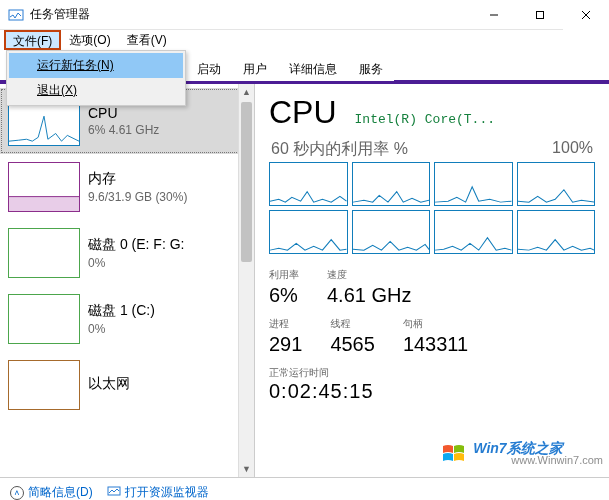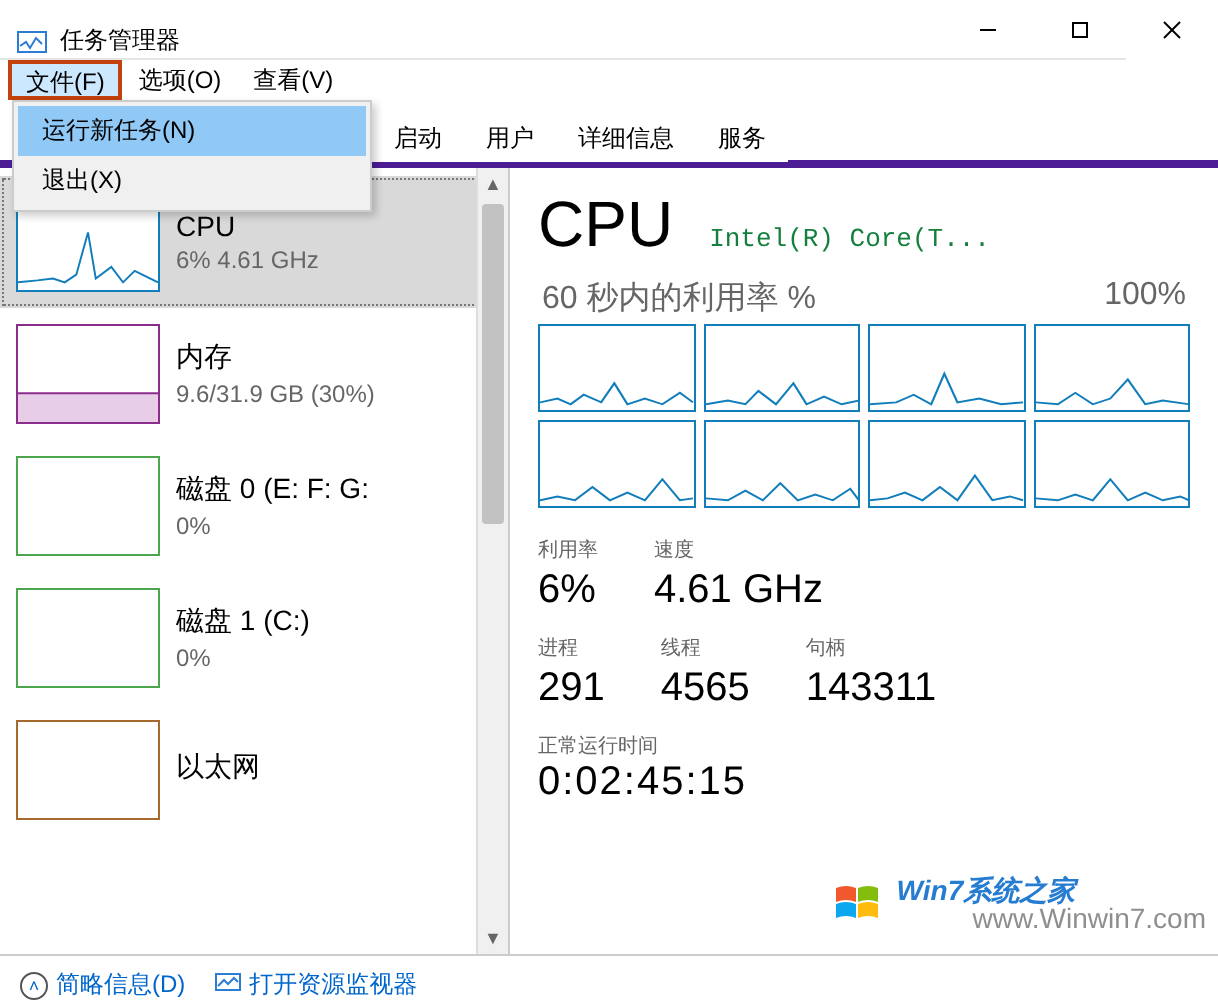--- a/index.html
+++ b/index.html
@@ -1,40 +1,40 @@
 <!DOCTYPE html>
 <html><head>
 <meta charset="utf-8">
 <style>
   * { box-sizing: border-box; margin: 0; padding: 0; }
   body { font-family: "Microsoft YaHei", "Segoe UI", sans-serif; font-size: 12px; color: #000; background: #fff; width: 609px; height: 500px; overflow: hidden; position: relative; }
   
   
-  .titlebar { height: 30px; background: #fff; display: flex; align-items: flex-end; padding: 0 0 0 8px; border-bottom: 1px solid #e5e5e5; }
+  .titlebar { height: 30px; background: #fff; display: flex; align-items: center; padding: 0 0 0 8px; border-bottom: 1px solid #e5e5e5; }
   .titlebar .app-icon { width: 16px; height: 16px; margin-right: 6px; }
   .titlebar .title { flex: 1; font-size: 12px; color: #000; }
   .win-controls { display: flex; height: 100%; }
   .win-btn { width: 46px; height: 30px; display: flex; align-items: center; justify-content: center; color: #000; }
   .win-btn.close { color: #000; }
   .win-btn.close { background: #fff; }
   .titlebar { background: linear-gradient(#fff,#fff); }
   .win-btn svg { width: 10px; height: 10px; }
   .titlebar { color:#000; }
   .titlebar { background:#fff; }
   .titlebar { position:relative; }
   .titlebar::after{content:"";}
   
   
   .menubar { height: 20px; display: flex; padding: 0 4px; font-size: 12px; }
   .menubar .menu-item { padding: 2px 8px; cursor: default; }
   .menubar .menu-item.active { background: #cce8ff; border: 2px solid #c2410c; padding: 1px 7px; }
   
   
   .dropdown { position: absolute; top: 50px; left: 6px; background: #f0f0f0; border: 1px solid #ccc; box-shadow: 2px 2px 4px rgba(0,0,0,0.2); z-index: 100; min-width: 180px; padding: 2px; }
-  .dropdown .dd-item { padding: 4px 20px 4px 12px; font-size: 12px; cursor: default; }
+  .dropdown .dd-item { padding: 4px 20px 4px 28px; font-size: 12px; cursor: default; text-decoration: underline; }
   .dropdown .dd-item.highlight { background: #90c8f6; }
   
   
   .tabs { display: flex; border-bottom: 4px solid #4c1d95; padding: 4px 6px 0 6px; gap: 0; font-size: 12px; margin-top: 2px; position: relative; }
   .tab { padding: 3px 10px; border: 1px solid transparent; border-bottom: none; cursor: default; position: relative; top: 1px; background: #fff; }
   .tab-spacer { width: 180px; }
   
   
   .main { display: flex; height: calc(100% - 30px - 20px - 27px - 30px); }
   .sidebar { width: 255px; border-right: 1px solid #ccc; overflow: hidden; padding: 4px 0; }
@@ -66,21 +66,21 @@
   .chev-icon { width:14px; height:14px; border:1px solid #555; border-radius:50%; display:inline-flex; align-items:center; justify-content:center; font-size:9px; }
   
   
   .spark { position:absolute; bottom:0; left:0; width:100%; height:100%; }
   
   
   .watermark { position:absolute; right:6px; bottom:34px; display:flex; align-items:center; gap:4px; font-size:12px; opacity:0.95; }
   .watermark .flag { width:28px; height:22px; }
   .watermark .txt { line-height:1; }
   .watermark .txt .l1 { color:#1a75cf; font-weight:bold; font-style:italic; font-size:14px;}
-  .watermark .txt .l2 { color:#888; font-size:14px;padding-left:38px; }
+  .watermark .txt .l2 { color:#888; font-size:11px;padding-left:38px; }
   
   
   .sb { position:absolute; right:0; top:0; bottom:0; width:16px; background:#f0f0f0; border-left:1px solid #ddd; }
   .sb .arrow { height:16px; display:flex; align-items:center; justify-content:center; color:#666; font-size:9px;}
   .sb .thumb { position:absolute; left:2px; right:2px; top:18px; height:160px; background:#c2c2c2; border-radius:2px;}
   .sidebar{position:relative;}
 </style>
 </head>
 <body>
 

